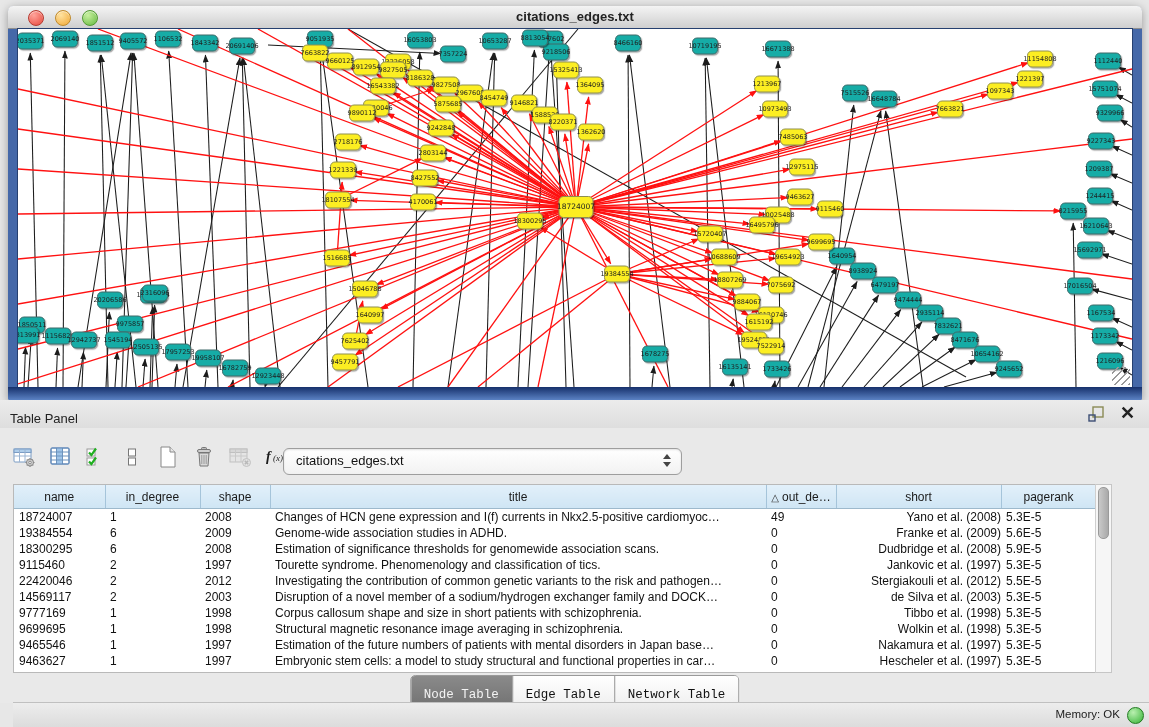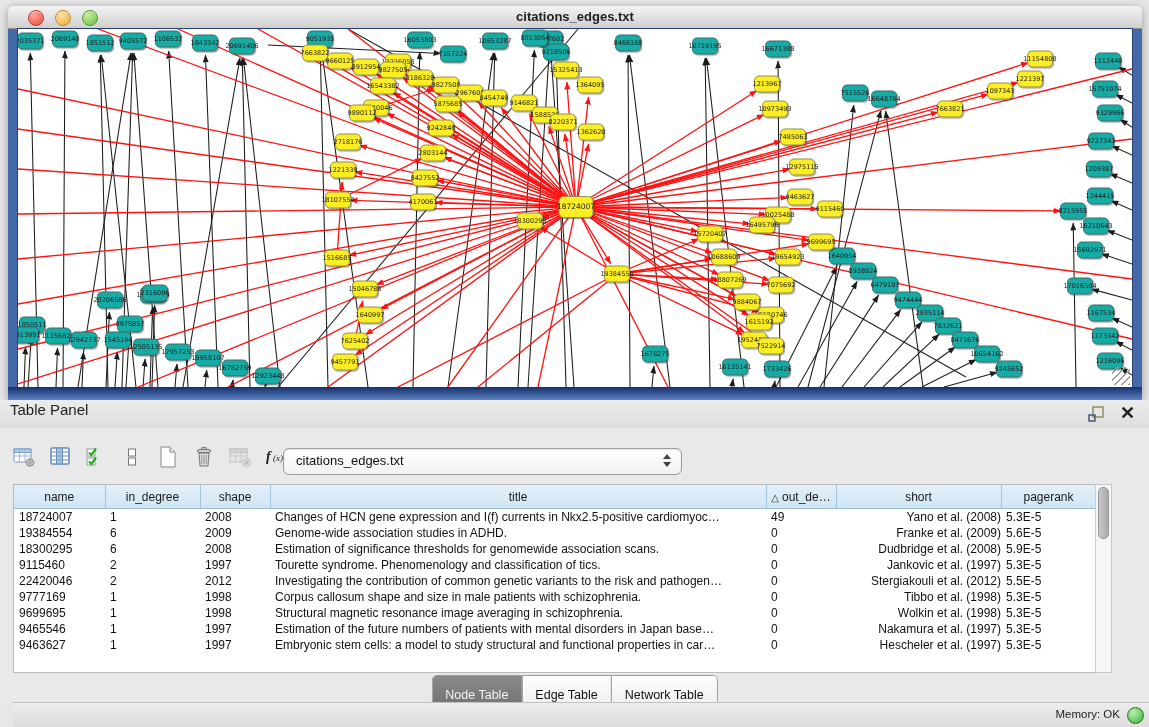--- a/index.html
+++ b/index.html
@@ -17,21 +17,21 @@
   .net-canvas{position:absolute;left:10px;top:23px;width:1114px;height:358px;background:#fff;outline:1px solid #26406f;overflow:hidden;}
   .frame-bottom{position:absolute;left:0;right:0;bottom:0;height:13px;background:linear-gradient(#16306b,#5b82c4);border-radius:0 0 2px 2px;}
   .grip{position:absolute;right:2px;bottom:2px;width:18px;height:18px;background:
     repeating-linear-gradient(135deg,transparent 0 4px,#9a9a9a 4px 5px);}
 
   
   .splitter-knob{position:absolute;left:567px;top:401px;width:14px;height:6px;background:radial-gradient(circle,#8a8a8a 1px,transparent 1.6px) 0 0/5px 5px;}
 
   
   .tp-titlebar{position:absolute;left:0;top:400px;width:1149px;height:28px;background:linear-gradient(#ececec,#dedede);border-bottom:1px solid #c2c2c2;}
-  .tp-title{position:absolute;left:10px;top:1px;font-size:15px;color:#222;text-align:center;}
+  .tp-title{position:absolute;left:10px;top:11px;font-size:13px;color:#222;text-align:center;}
   .tp-float{position:absolute;right:44px;top:5px;width:18px;height:18px;cursor:pointer;}
   .tp-close{position:absolute;right:14px;top:2px;font-size:18px;font-weight:bold;color:#222;cursor:pointer;line-height:22px;}
   .tp-body{position:absolute;left:0;top:428px;width:1149px;height:275px;background:#e9e9e9;}
 
   .tp-toolbar{position:absolute;left:10px;top:16px;display:flex;align-items:center;gap:8px;}
   .tb-btn{width:28px;height:28px;border:none;background:transparent;padding:1px;cursor:pointer;}
   .tb-btn svg{width:24px;height:24px;}
   .combo{position:absolute;left:283px;top:20px;width:397px;height:25px;background:linear-gradient(#ffffff,#f2f2f2);border:1px solid #9e9e9e;border-radius:6px;box-shadow:inset 0 1px 2px rgba(0,0,0,.12);cursor:pointer;}
   .combo .val{position:absolute;left:12px;top:4px;font-size:13px;color:#111;}
   .combo .arrows{position:absolute;right:10px;top:5px;}
@@ -42,21 +42,21 @@
   .table-wrap{position:absolute;left:13px;top:56px;width:1082px;height:187px;background:#fff;border:1px solid #b9b9b9;border-right:none;}
   table.node-table{border-collapse:collapse;table-layout:fixed;width:1082px;font-size:12px;color:#111;padding-left:8px;}
   table.node-table th{height:21px;background:linear-gradient(#e2f0fa,#cfe5f4);border-right:1px solid #a5c4da;border-bottom:1px solid #9db9cc;font-weight:normal;font-size:12px;color:#1a1a1a;overflow:hidden;white-space:nowrap;}
   table.node-table td{height:16px;padding:0 0 0 5px;overflow:hidden;white-space:nowrap;border:none;}
   table.node-table td.c-short{text-align:right;padding:0;}
   .sort{font-size:10px;color:#333;margin-right:3px;}
   .vscroll{position:absolute;left:1095px;top:56px;width:15px;height:187px;background:#f6f6f6;border:1px solid #c6c6c6;border-left:1px solid #cfcfcf;}
   .vthumb{position:absolute;left:2px;top:2px;width:9px;height:50px;border-radius:5px;background:linear-gradient(90deg,#c9c9c9,#a9a9a9);border:1px solid #9a9a9a;}
 
   .tp-tabs{position:absolute;left:50%;transform:translateX(-50%);top:247px;display:inline-flex;border:1px solid #9a9a9a;border-radius:5px;overflow:hidden;box-shadow:0 1px 1px rgba(255,255,255,.7);}
-  .tp-tabs button{font-family:Liberation Sans, sans-serif;font-size:12.5px;padding:12px 13px;border:none;border-left:1px solid #9a9a9a;background:linear-gradient(#ffffff,#ebebeb);color:#111;cursor:pointer;}
+  .tp-tabs button{font-family:Liberation Mono, monospace;font-size:12.5px;padding:12px 13px;border:none;border-left:1px solid #9a9a9a;background:linear-gradient(#ffffff,#ebebeb);color:#111;cursor:pointer;}
   .tp-tabs button:first-child{border-left:none;}
   .tp-tabs button.active{background:linear-gradient(#8a8a8a,#6d6d6d);color:#f4f4f4;}
 
   .statusbar{position:absolute;left:13px;bottom:0;width:1149px;height:24px;background:linear-gradient(#ededed,#dcdcdc);border-top:1px solid #c0c0c0;}
   .mem-label{position:absolute;right:42px;top:5px;font-size:11.5px;color:#222;}
   .mem-dot{position:absolute;right:18px;top:4px;width:15px;height:15px;border-radius:50%;background:radial-gradient(circle at 35% 30%,#b9f0b0,#35b335);border:1px solid #1f7a1f;}
 
   svg text.nlabel{font-family:"DejaVu Sans",sans-serif;}
 </style>
 </head>
@@ -849,24 +849,33 @@
             <tr>
               <td class="c-name">22420046</td>
               <td class="c-in_degree">2</td>
               <td class="c-year">2012</td>
               <td class="c-title">Investigating the contribution of common genetic variants to the risk and pathogen…</td>
               <td class="c-out_degree">0</td>
               <td class="c-short">Stergiakouli et al. (2012)</td>
               <td class="c-pagerank">5.5E-5</td>
             </tr>
             <tr>
+              <td class="c-name">14569117</td>
+              <td class="c-in_degree">2</td>
+              <td class="c-year">2003</td>
+              <td class="c-title">Disruption of a novel member of a sodium/hydrogen exchanger family and DOCK…</td>
+              <td class="c-out_degree">0</td>
+              <td class="c-short">de Silva et al. (2003)</td>
+              <td class="c-pagerank">5.3E-5</td>
+            </tr>
+            <tr>
               <td class="c-name">9777169</td>
               <td class="c-in_degree">1</td>
               <td class="c-year">1998</td>
-              <td class="c-title">Corpus callosum shape and size in male patients with schizophrenia.</td>
+              <td class="c-title">Corpus callosum shape and size in short patients with schizophrenia.</td>
               <td class="c-out_degree">0</td>
               <td class="c-short">Tibbo et al. (1998)</td>
               <td class="c-pagerank">5.3E-5</td>
             </tr>
             <tr>
               <td class="c-name">9699695</td>
               <td class="c-in_degree">1</td>
               <td class="c-year">1998</td>
               <td class="c-title">Structural magnetic resonance image averaging in schizophrenia.</td>
               <td class="c-out_degree">0</td>

